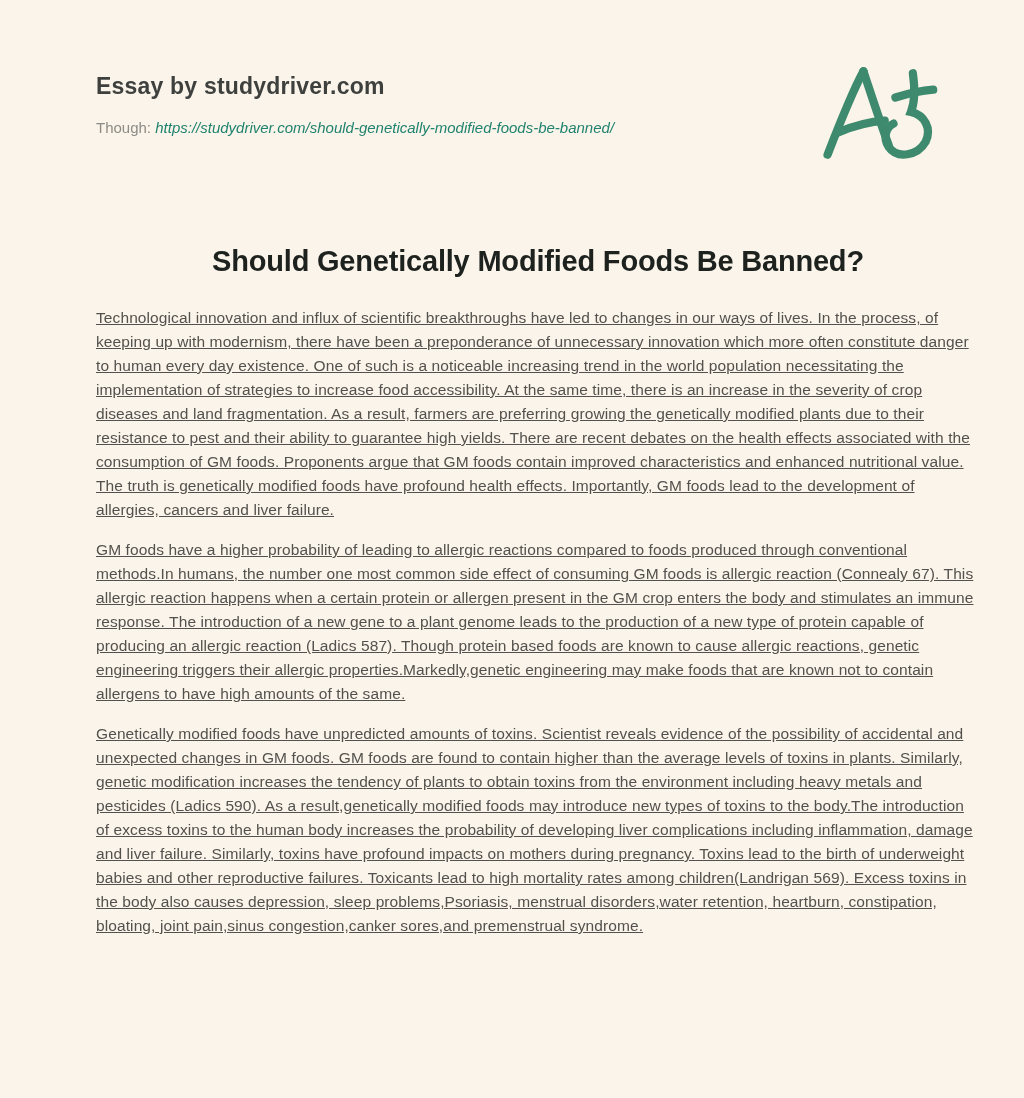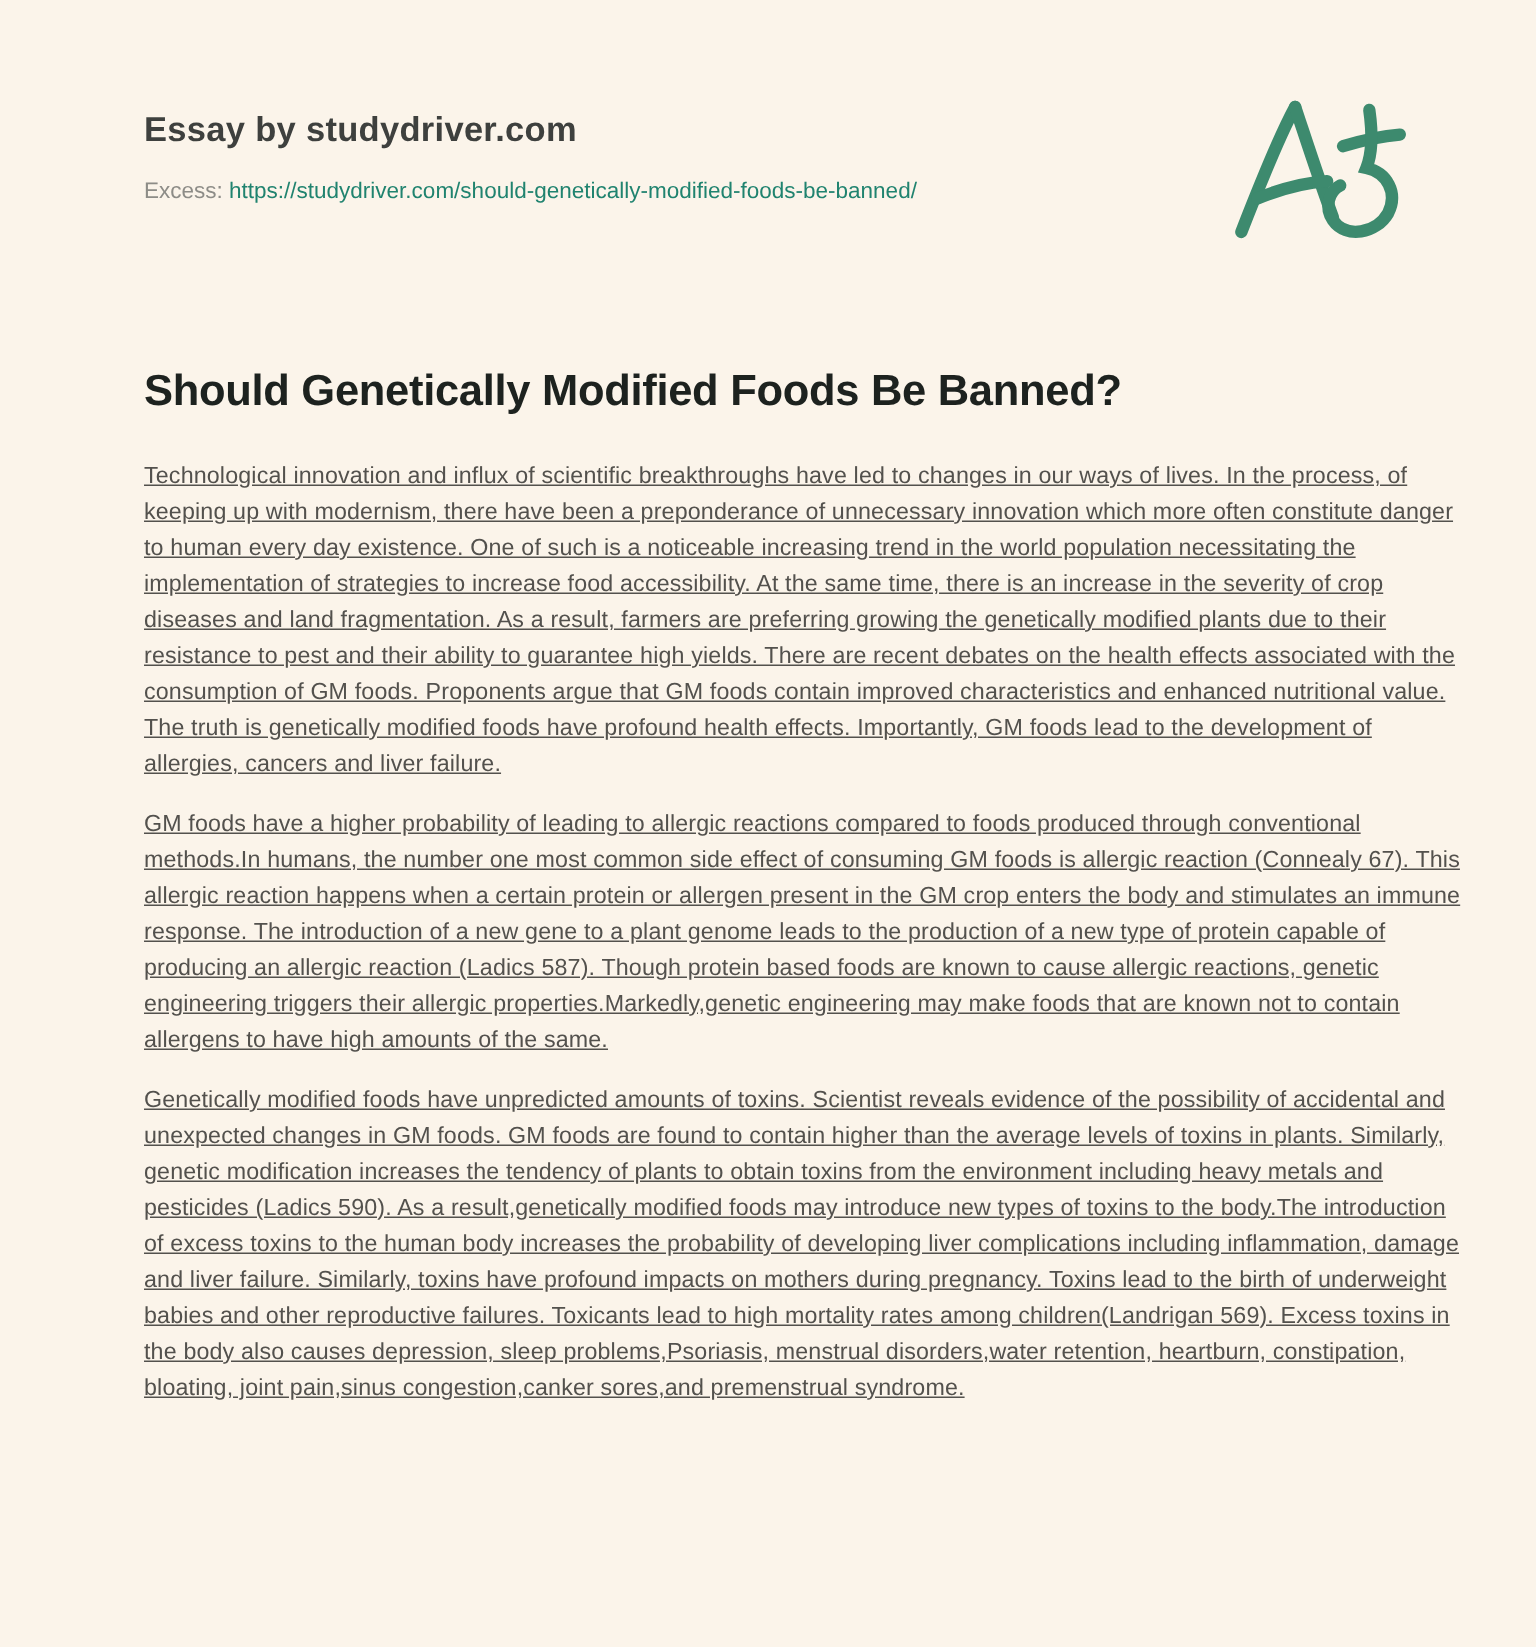--- a/index.html
+++ b/index.html
@@ -27,35 +27,37 @@
   }
   .source-line {
     margin-top: 18px;
     font-size: 15px;
     line-height: 19px;
     color: #8d8c87;
   }
   .source-line a {
     color: #20836f;
     text-decoration: none;
+    font-style: italic;
   }
   .logo {
     position: absolute;
     top: 56px;
     right: 84px;
     width: 126px;
     height: 112px;
   }
   .article-title {
     margin: 106px 0 0 0;
     font-size: 29px;
     line-height: 36px;
     font-weight: 700;
     color: #1d221f;
     letter-spacing: -0.2px;
+    text-align: center;
   }
   .article-body { margin-top: 27px; }
   .article-body p {
     margin: 0 0 16px 0;
     font-size: 15.5px;
     line-height: 24px;
     color: #53514d;
     letter-spacing: 0.1px;
     text-decoration: underline;
   }
@@ -72,21 +74,21 @@
     <path d="M25 77 C42 70 58 66 73 65" stroke="#3d8a6e" stroke-width="8.5" stroke-linecap="round"></path>
 
     <path d="M84 41 C97 37 110 34 123 33" stroke="#3d8a6e" stroke-width="8.5" stroke-linecap="round"></path>
     <path d="M102 16 C104 30 104 46 100 56 C114 59 122 73 115 87 C107 101 86 105 77 92 C71 83 74 72 82 68" stroke="#3d8a6e" stroke-width="8.5" stroke-linecap="round"></path>
   </svg>
 
   <div class="content">
     <h1 class="byline">Essay by studydriver.com</h1>
 
     <div class="source-line">
-      <span>Excess:</span>
+      <span>Though:</span>
       <a href="#">https://studydriver.com/should-genetically-modified-foods-be-banned/</a>
     </div>
 
     <h2 class="article-title">Should Genetically Modified Foods Be Banned?</h2>
 
     <div class="article-body">
         <p>Technological innovation and influx of scientific breakthroughs have led to changes in our ways of lives. In the process, of keeping up with modernism, there have been a preponderance of unnecessary innovation which more often constitute danger to human every day existence. One of such is a noticeable increasing trend in the world population necessitating the implementation of strategies to increase food accessibility. At the same time, there is an increase in the severity of crop diseases and land fragmentation. As a result, farmers are preferring growing the genetically modified plants due to their resistance to pest and their ability to guarantee high yields. There are recent debates on the health effects associated with the consumption of GM foods. Proponents argue that GM foods contain improved characteristics and enhanced nutritional value. The truth is genetically modified foods have profound health effects. Importantly, GM foods lead to the development of allergies, cancers and liver failure.</p>
         <p>GM foods have a higher probability of leading to allergic reactions compared to foods produced through conventional methods.In humans, the number one most common side effect of consuming GM foods is allergic reaction (Connealy 67). This allergic reaction happens when a certain protein or allergen present in the GM crop enters the body and stimulates an immune response. The introduction of a new gene to a plant genome leads to the production of a new type of protein capable of producing an allergic reaction (Ladics 587). Though protein based foods are known to cause allergic reactions, genetic engineering triggers their allergic properties.Markedly,genetic engineering may make foods that are known not to contain allergens to have high amounts of the same.</p>
         <p>Genetically modified foods have unpredicted amounts of toxins. Scientist reveals evidence of the possibility of accidental and unexpected changes in GM foods. GM foods are found to contain higher than the average levels of toxins in plants. Similarly, genetic modification increases the tendency of plants to obtain toxins from the environment including heavy metals and pesticides (Ladics 590). As a result,genetically modified foods may introduce new types of toxins to the body.The introduction of excess toxins to the human body increases the probability of developing liver complications including inflammation, damage and liver failure. Similarly, toxins have profound impacts on mothers during pregnancy. Toxins lead to the birth of underweight babies and other reproductive failures. Toxicants lead to high mortality rates among children(Landrigan 569). Excess toxins in the body also causes depression, sleep problems,Psoriasis, menstrual disorders,water retention, heartburn, constipation, bloating, joint pain,sinus congestion,canker sores,and premenstrual syndrome.</p>
       </div>

